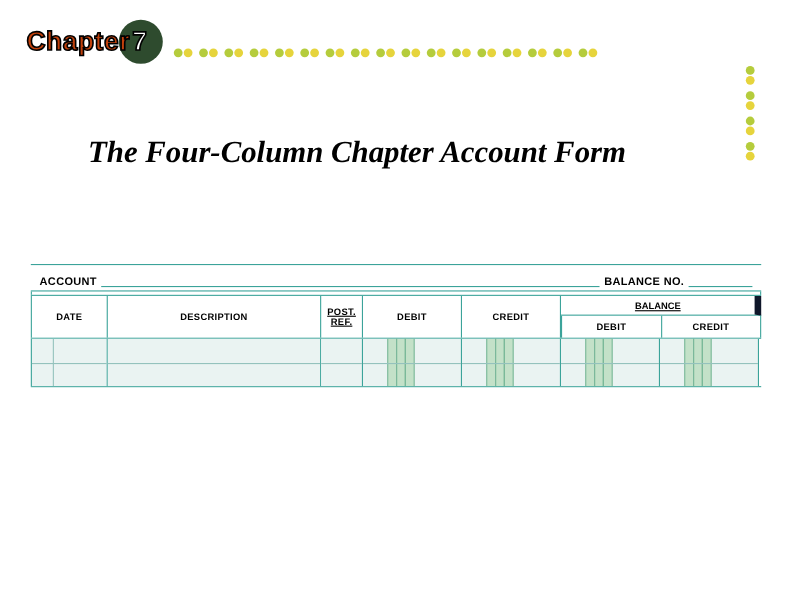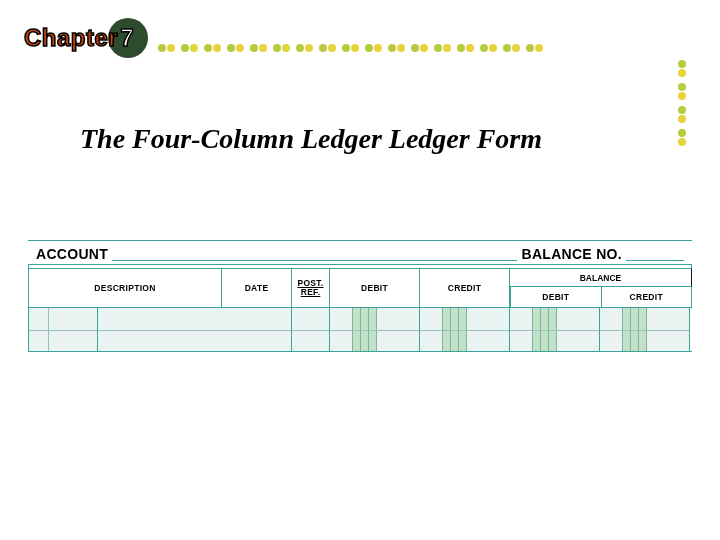--- a/index.html
+++ b/index.html
@@ -93,21 +93,21 @@
   .ledger-line { background: #3BA39A; }
   .ledger-top {
     height: 24px;
     border-top: 1.5px solid #3BA39A;
     display: flex;
     align-items: flex-end;
     padding: 0 8px 2px 8px;
     position: relative;
   }
   .acc-label {
-    font-size: 14px;
+    font-size: 10px;
     font-weight: bold;
     letter-spacing: 0.3px;
   }
   .acc-line-long {
     flex: 1;
     height: 1px;
     background: #3BA39A;
     margin: 0 4px 1px 4px;
   }
   .acc-line-short {
@@ -139,21 +139,22 @@
   .col-date { width: 70px; }
   .col-desc { width: 194px; }
   .col-post { width: 38px; flex-direction: column; text-align:center; line-height:1.1; }
   .col-debit, .col-credit, .col-bdebit, .col-bcredit { width: 90px; }
   .amount-group { display: flex; flex-direction: column; flex: 1; }
   .balance-top {
     height: 18px;
     border-bottom: 1px solid #3BA39A;
     display: flex; align-items:center; justify-content:center;
     font-size: 8.5px; font-weight:bold;
-    border-right: 1px solid #0f172a;
+    border-right: 6px solid #0f172a;
+    text-decoration: underline;
   }
   .balance-split { display:flex; flex:1; }
   .balance-split .hcell { flex:1; }
   .ledger-body {
     height: 44px;
     display: flex;
     border-bottom: 1.5px solid #3BA39A;
   }
   .bcell {
     border-right: 1px solid #3BA39A;
@@ -278,35 +279,35 @@
     <div class="dot-pair">
       <div class="dot green"></div>
       <div class="dot yellow"></div>
     </div>
     <div class="dot-pair">
       <div class="dot green"></div>
       <div class="dot yellow"></div>
     </div>
   </div>
 
-<div class="slide-title">The Four-Column Ledger Ledger Form</div>
+<div class="slide-title">The Four-Column Chapter Account Form</div>
 
 <div class="ledger">
   <div class="ledger-top">
     <span class="acc-label">ACCOUNT</span>
     <span class="acc-line-long"></span>
     <span class="acc-label">BALANCE NO.</span>
     <span class="acc-line-short"></span>
   </div>
   <div class="ledger-sep-thin ledger-line"></div>
   <div class="ledger-gap-tiny"></div>
 
   <div class="ledger-header">
+    <div class="hcell col-date">DATE</div>
     <div class="hcell col-desc">DESCRIPTION</div>
-    <div class="hcell col-date">DATE</div>
     <div class="hcell col-post" style="white-space:pre;text-decoration:underline;">POST.
 REF.</div>
     <div class="hcell col-debit">DEBIT</div>
     <div class="hcell col-credit">CREDIT</div>
     <div class="amount-group">
       <div class="balance-top">BALANCE</div>
       <div class="balance-split">
         <div class="hcell">DEBIT</div>
         <div class="hcell">CREDIT</div>
       </div>

